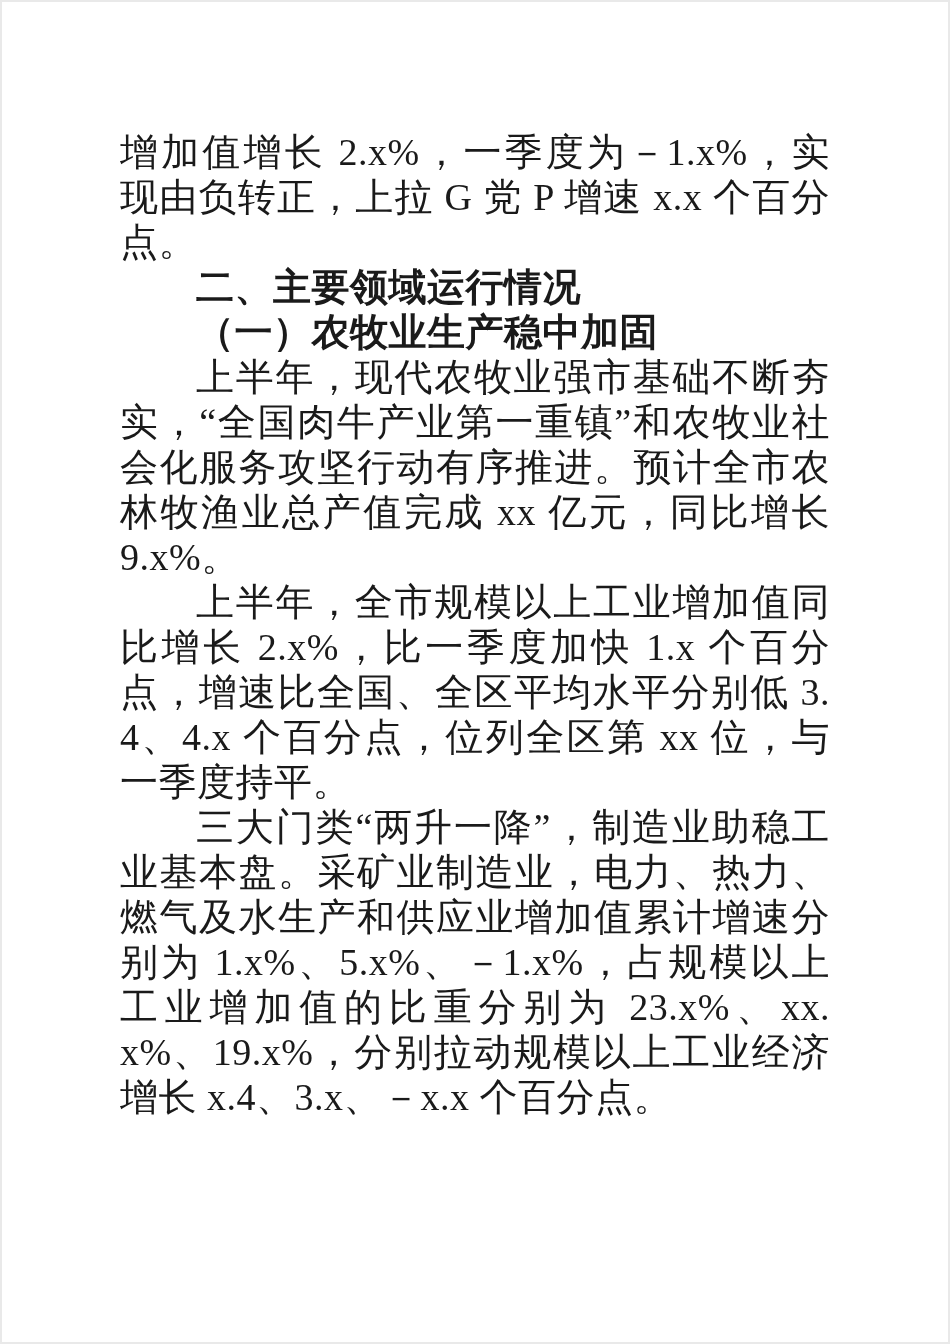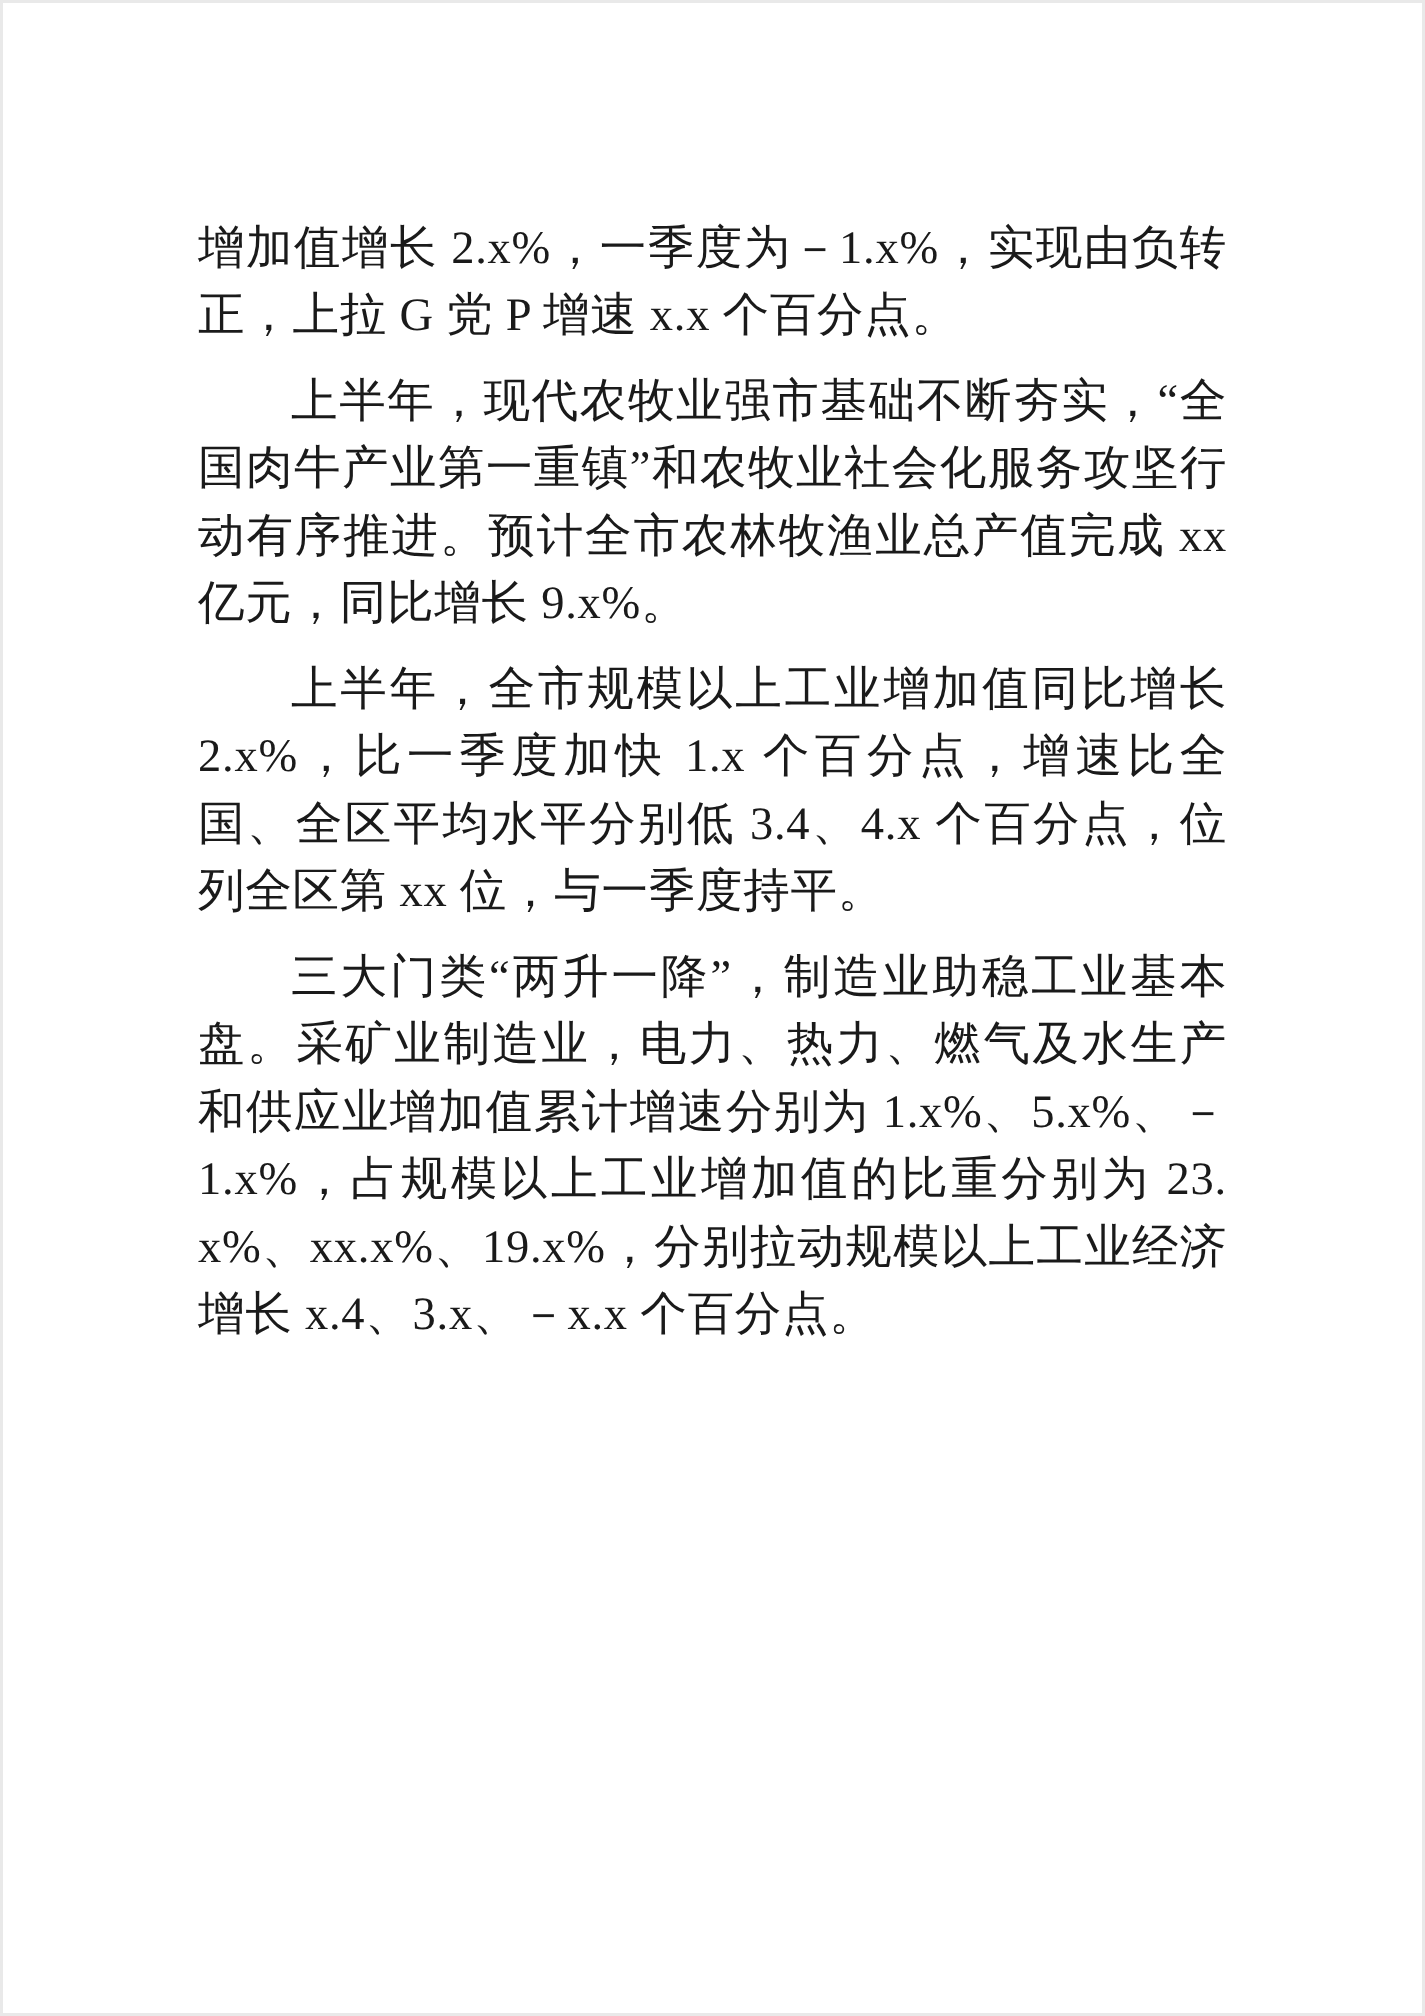--- a/index.html
+++ b/index.html
@@ -19,22 +19,22 @@
     font-family: "Liberation Serif", "DejaVu Serif", serif;
     color: #1a1a1a;
   }
   .content {
     position: absolute;
     top: 128px;
     left: 118px;
     right: 118px;
   }
   .para {
-    margin: 12px;
-    font-size: 31px;
+    margin: 0;
+    font-size: 38px;
     line-height: 45px;
     text-align: justify;
     text-indent: 2em;
     letter-spacing: 0.5px;
     word-break: break-all;
   }
   .para.no-indent {
     text-indent: 0;
   }
   .heading {
@@ -47,21 +47,23 @@
   }
 </style>
 </head>
 <body>
 
 <div class="page">
   <div class="content">
 
     <p class="para no-indent">增加值增长 2.x%，一季度为－1.x%，实现由负转正，上拉 G 党 P 增速 x.x 个百分点。</p>
 
+    <p class="para heading">二、主要领域运行情况</p>
 
+    <p class="para subheading">（一）农牧业生产稳中加固</p>
 
     <p class="para">上半年，现代农牧业强市基础不断夯实，“全国肉牛产业第一重镇”和农牧业社会化服务攻坚行动有序推进。预计全市农林牧渔业总产值完成 xx 亿元，同比增长 9.x%。</p>
 
 
     <p class="para">上半年，全市规模以上工业增加值同比增长 2.x%，比一季度加快 1.x 个百分点，增速比全国、全区平均水平分别低 3.4、4.x 个百分点，位列全区第 xx 位，与一季度持平。</p>
 
     <p class="para">三大门类“两升一降”，制造业助稳工业基本盘。采矿业制造业，电力、热力、燃气及水生产和供应业增加值累计增速分别为 1.x%、5.x%、－1.x%，占规模以上工业增加值的比重分别为 23.x%、xx.x%、19.x%，分别拉动规模以上工业经济增长 x.4、3.x、－x.x 个百分点。</p>
 
 
   </div>

